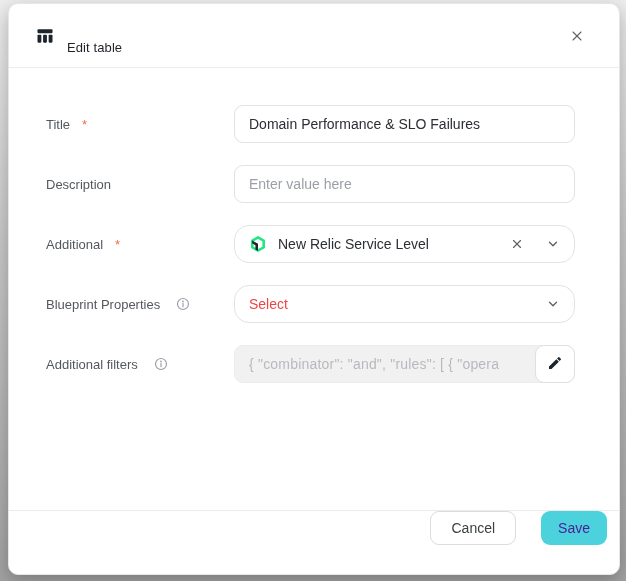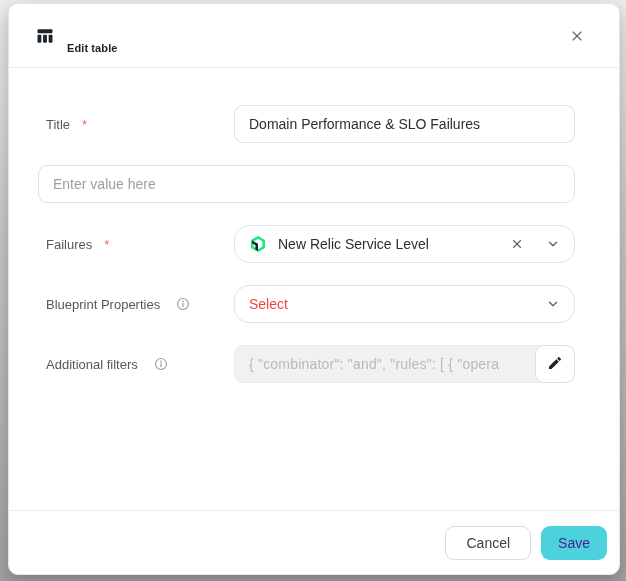--- a/index.html
+++ b/index.html
@@ -25,22 +25,22 @@
   .modal-header {
     height: 64px;
     flex: 0 0 64px;
     display: flex;
     align-items: center;
     padding: 0 26px;
     border-bottom: 1px solid #ececec;
   }
   .header-icon { width: 20px; height: 20px; margin-right: 12px; flex: 0 0 auto; }
   .modal-title {
-    font-size: 11px;
-    font-weight: 700;
+    font-size: 13px;
+    font-weight: 400;
     color: #1f2228;
     letter-spacing: .1px;
     flex: 1;
     margin-top: 24px;
   }
   .close-btn {
     width: 28px; height: 28px;
     border: none; background: transparent;
     display: flex; align-items: center; justify-content: center;
     cursor: pointer;
@@ -124,23 +124,23 @@
     border: 1px solid #e0e0e3;
     border-radius: 9px;
     display: flex; align-items: center; justify-content: center;
     cursor: pointer;
   }
   
   .modal-footer {
     flex: 0 0 64px;
     border-top: 1px solid #ececec;
     display: flex;
-    align-items: center;
+    align-items: flex-start;
     justify-content: flex-end;
-    gap: 10px;
+    gap: 25px;
     padding: 0 12px 0 0;
   }
   .btn {
     height: 34px;
     border-radius: 9px;
     font-family: "Liberation Sans", "DejaVu Sans", sans-serif;
     font-size: 14px;
     cursor: pointer;
     display: flex; align-items: center; justify-content: center;
   }
@@ -187,28 +187,31 @@
         <span>Title</span>
           <span class="required">*</span>
       </span>
       <span class="field-area">
         <input class="text-input" type="text" value="Domain Performance &amp; SLO Failures" style="">
       </span>
     </div>
 
 
     <div class="form-row">
+      <span class="form-label">
+        <span>Description</span>
+      </span>
       <span class="field-area">
         <input class="text-input" type="text" placeholder="Enter value here" style="">
       </span>
     </div>
 
     <div class="form-row">
       <span class="form-label">
-        <span>Failures</span>
+        <span>Additional</span>
           <span class="required">*</span>
       </span>
       <span class="field-area">
         <div class="select-box blueprint-box">
           <span class="nr-logo">
             <svg viewBox="0 0 24 24" width="18" height="18">
               <path d="M12 3.2l7.6 4.4v8.8L12 20.8l-7.6-4.4V7.6z" fill="none" stroke="#1CE783" stroke-width="3.4"></path>
               <path d="M4.2 7.3l7.8 4.5v9.4l-3.4-2V13.8L4.2 11z" fill="#1d252c"></path>
             </svg>
           </span>

